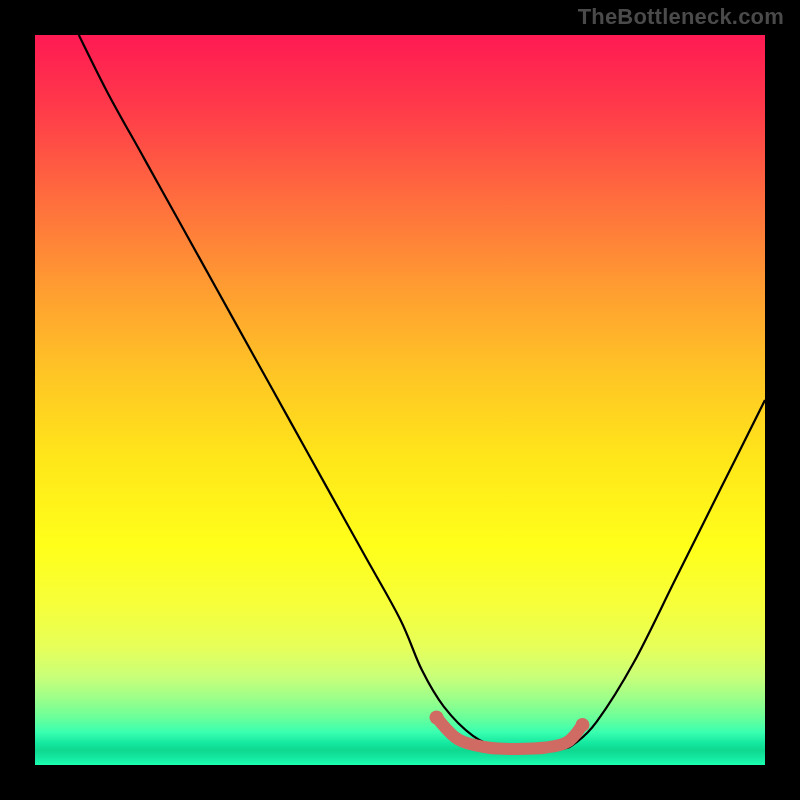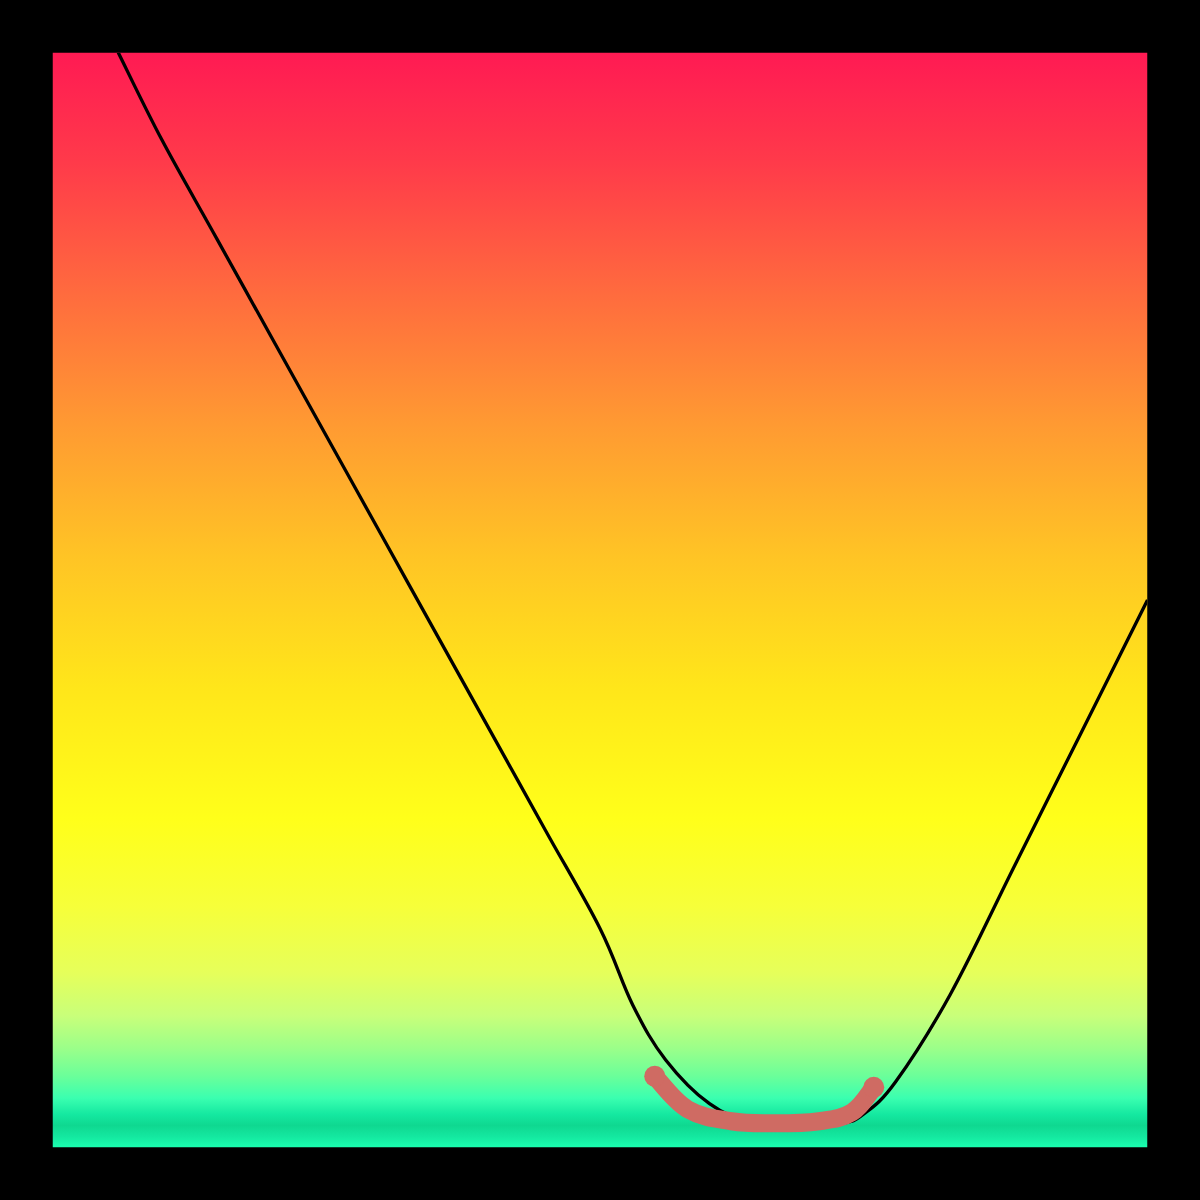--- a/index.html
+++ b/index.html
@@ -64,20 +64,21 @@
     inset: 0;
     width: 100%;
     height: 100%;
   }
 </style>
 </head>
 <body>
 
 <div class="frame">
 
+  <div class="watermark">TheBottleneck.com</div>
 
   <div class="plot-area">
     <div class="gradient-bg"></div>
 
     <svg class="curve" viewBox="0 0 730 730" preserveAspectRatio="none">
       <path id="main-curve" d="M 43.8 0.0 C 49.1 10.5, 61.2 36.1, 73.0 58.4 C 84.8 80.7, 96.4 100.4, 109.5 124.1 C 122.6 147.8, 132.9 166.1, 146.0 189.8 C 159.1 213.5, 169.4 231.8, 182.5 255.5 C 195.6 279.2, 205.9 297.5, 219.0 321.2 C 232.1 344.9, 242.4 363.2, 255.5 386.9 C 268.6 410.6, 278.9 428.9, 292.0 452.6 C 305.1 476.3, 315.4 494.6, 328.5 518.3 C 341.6 542.0, 354.5 563.0, 365.0 584.0 C 375.5 605.0, 379.0 619.3, 386.9 635.1 C 394.8 650.9, 399.6 659.8, 408.8 671.6 C 418.0 683.4, 427.5 693.2, 438.0 700.8 C 448.5 708.4, 456.7 711.3, 467.2 713.9 C 477.7 716.6, 485.9 715.4, 496.4 715.4 C 506.9 715.4, 517.7 715.3, 525.6 713.9 C 533.5 712.6, 533.6 713.1, 540.2 708.1 C 546.8 703.1, 551.6 700.7, 562.1 686.2 C 572.6 671.7, 584.1 654.1, 598.6 627.8 C 613.1 601.5, 626.6 571.7, 642.4 540.2 C 658.2 508.7, 670.4 484.1, 686.2 452.6 C 702.0 421.1, 722.1 380.8, 730.0 365.0" fill="none" stroke="#000" stroke-width="2.2"></path>
       <path id="highlight-curve" d="M 401.5 682.5 C 405.4 686.5, 414.2 699.1, 423.4 704.5 C 432.6 709.8, 442.1 710.8, 452.6 712.5 C 463.1 714.2, 471.3 713.9, 481.8 713.9 C 492.3 713.9, 501.8 713.8, 511.0 712.5 C 520.2 711.2, 526.3 710.7, 532.9 706.6 C 539.5 702.6, 544.9 692.9, 547.5 689.9" fill="none" stroke="#cf6b63" stroke-width="12" stroke-linecap="round" stroke-linejoin="round"></path>
       <circle id="dot-left" r="7" fill="#cf6b63" cx="401.5" cy="682.5"></circle>
       <circle id="dot-right" r="7" fill="#cf6b63" cx="547.5" cy="689.9"></circle>
     </svg>

